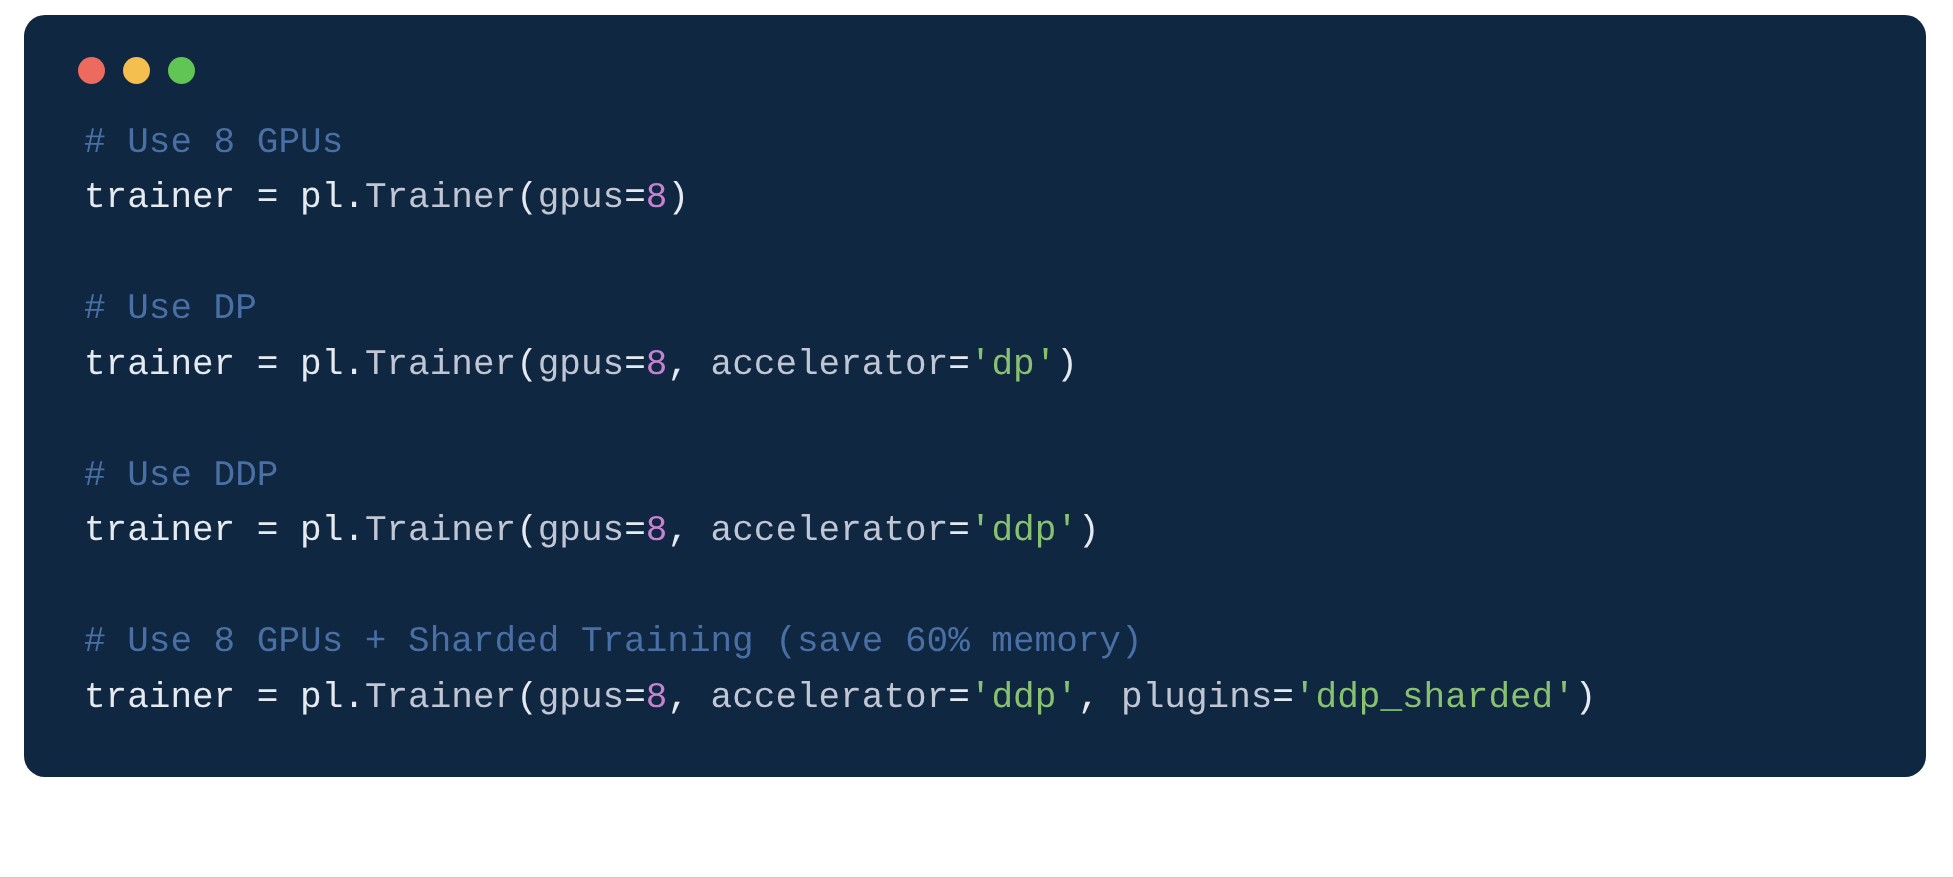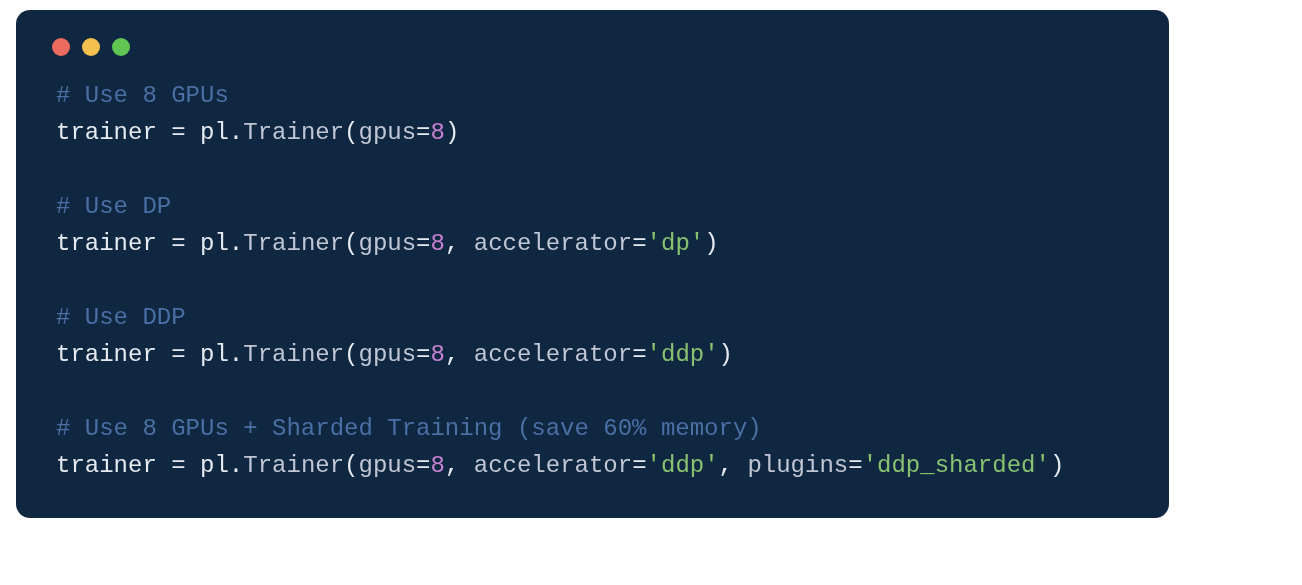--- a/index.html
+++ b/index.html
@@ -7,21 +7,21 @@
     padding: 0;
     background: #ffffff;
     width: 1302px;
     height: 585px;
     overflow: hidden;
     font-family: "SF Mono", "Menlo", "Consolas", "Liberation Mono", monospace;
   }
   .window {
     position: relative;
     margin: 10px 4px 10px 16px;
-    width: 1153px;
+    width: 1268px;
     box-sizing: border-box;
     background: #0f2740;
     border-radius: 14px;
     padding: 22px 30px 28px 30px;
   }
   .titlebar {
     display: flex;
     align-items: center;
     gap: 12px;
     padding: 6px 6px 22px 6px;

